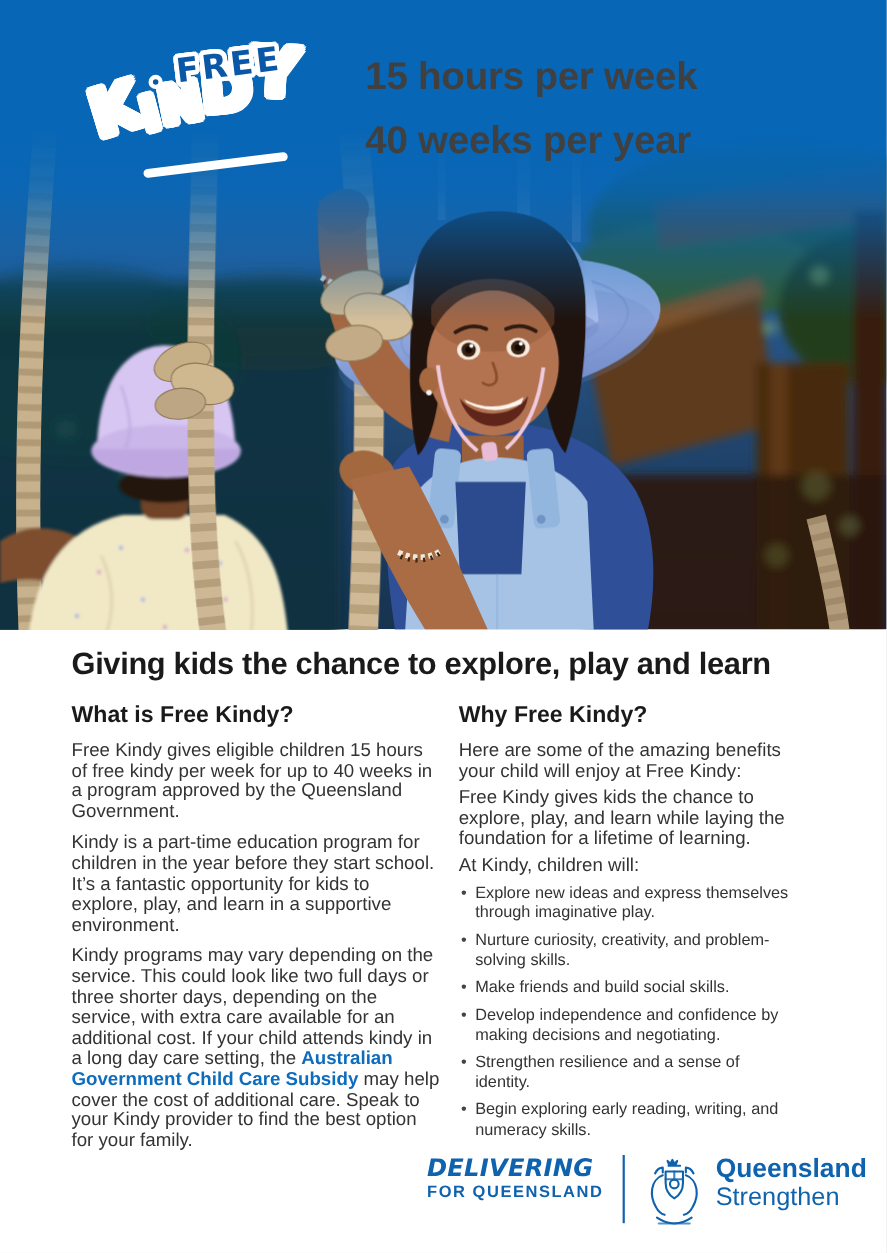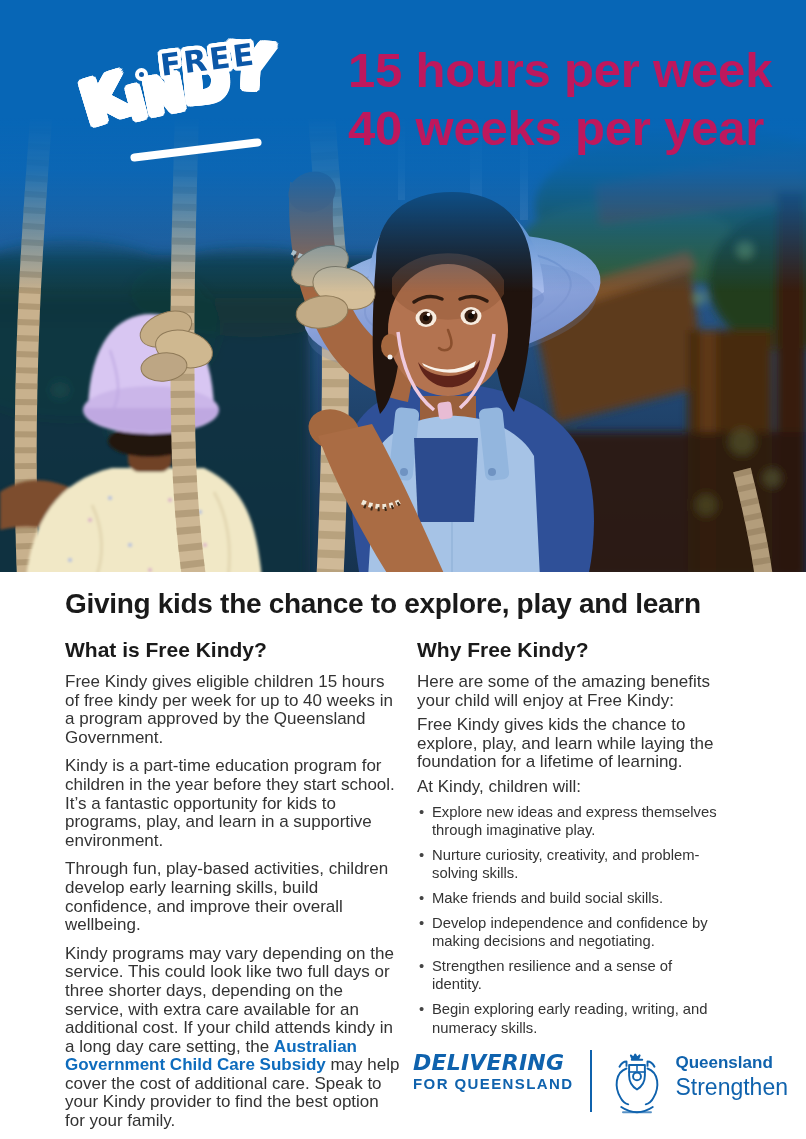--- a/index.html
+++ b/index.html
@@ -62,22 +62,22 @@
   .logo-kindy .lk3 { font-size:56px; transform:rotate(2deg)  translateY(-5px); }
   .logo-kindy .lk4 { font-size:60px; transform:rotate(10deg) translateY(-12px); }
   .logo-underline {
     position:absolute; left:46px; top:104px; width:132px; height:7px;
     background:#0b57a7; border:4px solid #fff; border-radius:4px;
     transform:rotate(-7deg);
   }
 
   
   .headline {
-    position:absolute; left:348px; top:41px; color:#be185d;
-    font-size:49px; font-weight:700; line-height:58px; letter-spacing:-0.2px;
+    position:absolute; left:332px; top:41px; color:#404040;
+    font-size:35px; font-weight:700; line-height:58px; letter-spacing:-0.2px;
   }
 
   
   .content { position:absolute; left:0; top:572px; width:780px; padding:15px 56px 0 65px; }
   .content h1 {
     font-size:28px; font-weight:700; color:#1a1a1a; letter-spacing:-0.3px;
     margin:0 0 16px 0; line-height:34px;
   }
   .columns { display:flex; }
   .col-left  { width:352px; padding-right:17px; flex:0 0 auto; }
@@ -94,21 +94,21 @@
   .benefits li::before { content:"•"; position:absolute; left:2px; top:0; color:#444; }
 
   
   .footer { position:absolute; top:1050px; right:18px; height:78px; display:flex; align-items:flex-start; }
   .delivering { color:#0f62ad; margin-right:17px; }
   .delivering .dl1 { font-family:"DejaVu Sans", sans-serif; font-size:22px; font-style:italic; font-weight:800; line-height:25px; letter-spacing:0.2px; }
   .delivering .dl2 { font-size:15px; font-weight:600; letter-spacing:1.4px; line-height:18px; }
   .fdivider { width:2px; height:62px; background:#0f62ad; margin-right:17px; }
   .crest { margin-right:10px; display:block; }
   .qldgov { color:#0f62ad; }
-  .qldgov .ql1 { font-size:17px; font-weight:700; line-height:25px; }
+  .qldgov .ql1 { font-size:24px; font-weight:700; line-height:25px; }
   .qldgov .ql2 { font-size:23px; font-weight:400; line-height:25px; }
 </style>
 </head>
 <body>
 
 <div class="page">
 
   <div class="hero">
     <svg class="photo" viewBox="0 0 806 572" preserveAspectRatio="none" role="img" aria-label="Two children in sun hats climbing knotted ropes on a playground at dusk">
       <defs>
@@ -309,22 +309,21 @@
     </div>
   </div>
 
   <div class="content">
     <h1>Giving kids the chance to explore, play and learn</h1>
 
     <div class="columns">
       <div class="col-left">
         <h2>What is Free Kindy?</h2>
         <p>Free Kindy gives eligible children 15 hours of free kindy per week for up to 40 weeks in a program approved by the Queensland Government.</p>
-        <p>Kindy is a part-time education program for children in the year before they start school. It’s a fantastic opportunity for kids to programs, play, and learn in a supportive environment.</p>
-        <p>Through fun, play-based activities, children develop early learning skills, build confidence, and improve their overall wellbeing.</p>
+        <p>Kindy is a part-time education program for children in the year before they start school. It’s a fantastic opportunity for kids to explore, play, and learn in a supportive environment.</p>
         <p><span>Kindy programs may vary depending on the service. This could look like two full days or three shorter days, depending on the service, with extra care available for an additional cost. If your child attends kindy in a long day care setting, the </span><a class="ccs-link">Australian Government Child Care Subsidy</a><span> may help cover the cost of additional care. Speak to your Kindy provider to find the best option for your family.</span></p>
       </div>
 
       <div class="col-right">
         <h2>Why Free Kindy?</h2>
         <p>Here are some of the amazing benefits your child will enjoy at Free Kindy:</p>
         <p>Free Kindy gives kids the chance to explore, play, and learn while laying the foundation for a lifetime of learning.</p>
         <p>At Kindy, children will:</p>
         <ul class="benefits">
           <li>Explore new ideas and express themselves through imaginative play.</li>

